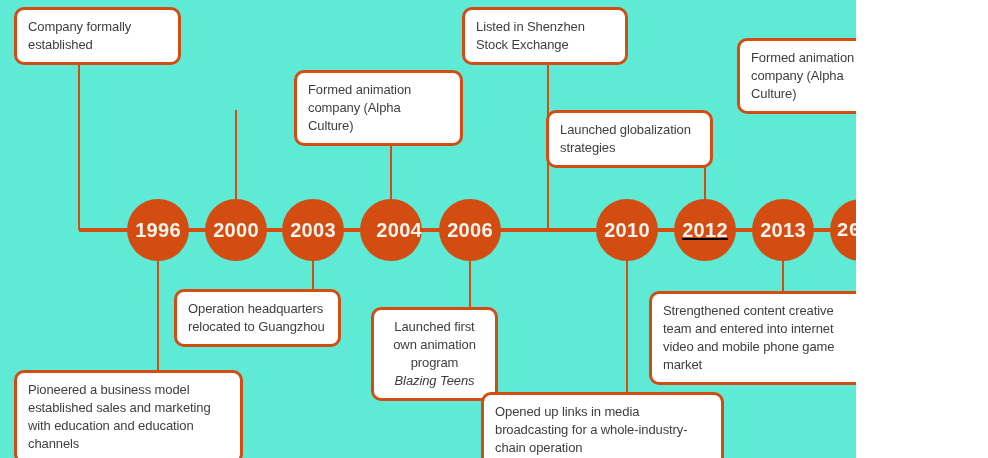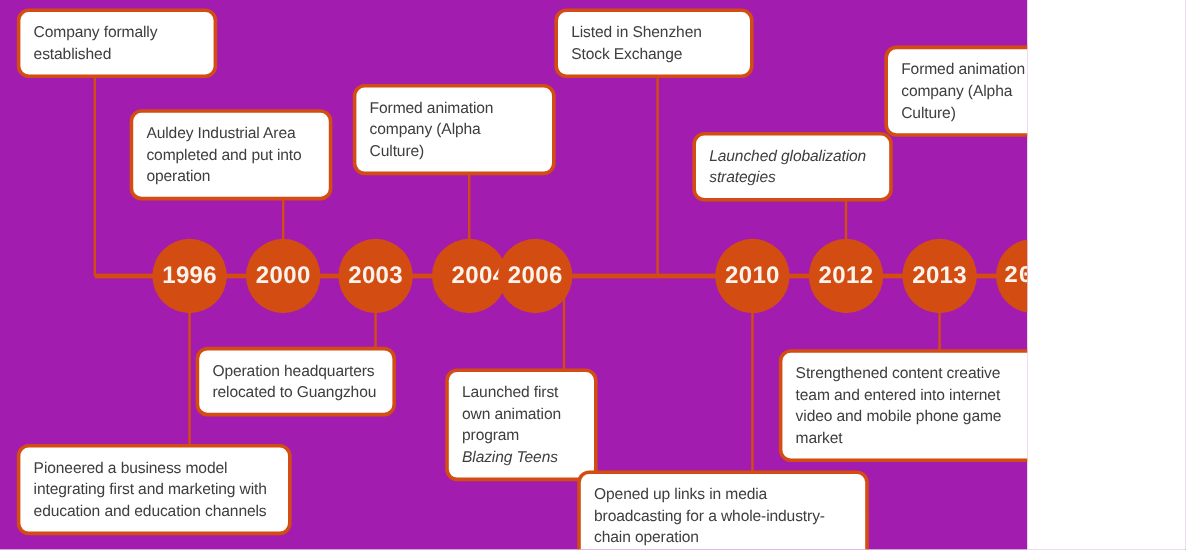--- a/index.html
+++ b/index.html
@@ -5,21 +5,21 @@
   html, body {
     margin: 0;
     padding: 0;
     background: #ffffff;
     font-family: "Liberation Sans", sans-serif;
   }
   .canvas {
     position: relative;
     width: 856px;
     height: 458px;
-    background: #a21caf;
+    background: #5eead4;
     overflow: hidden;
   }
   .axis {
     position: absolute;
     height: 4px;
     background: #d34d12;
     z-index: 1;
   }
   .stem {
     position: absolute;
@@ -79,43 +79,40 @@
 
   <div class="stem" style="left:157px; top:230px; height:150px;"></div>
   <div class="stem" style="left:312px; top:230px; height:70px;"></div>
   <div class="stem" style="left:469px; top:230px; height:87px;"></div>
   <div class="stem" style="left:626px; top:230px; height:172px;"></div>
   <div class="stem" style="left:782px; top:230px; height:71px;"></div>
 
   <div class="callout" style="left:14px; top:7px; width:167px;">
     <span>Company formally established</span>
   </div>
-  <div class="callout" style="left:108px; top:91px; width:169px;">
-    <span>Auldey Industrial Area completed and put into operation</span>
-  </div>
   <div class="callout" style="left:294px; top:70px; width:169px;">
     <span>Formed animation company (Alpha Culture)</span>
   </div>
   <div class="callout" style="left:462px; top:7px; width:166px;">
     <span>Listed in Shenzhen Stock Exchange</span>
   </div>
-  <div class="callout" style="left:577px; top:110px; width:167px;font-style:italic;">
+  <div class="callout" style="left:546px; top:110px; width:167px;">
     <span>Launched globalization strategies</span>
   </div>
   <div class="callout" style="left:737px; top:38px; width:161px;">
     <span>Formed animation company (Alpha Culture)</span>
   </div>
 
   <div class="callout" style="left:14px; top:370px; width:229px;">
-    <span>Pioneered a business model integrating first and marketing with education and education channels</span>
+    <span>Pioneered a business model established sales and marketing with education and education channels</span>
   </div>
-  <div class="callout" style="left:163px; top:289px; width:167px;">
+  <div class="callout" style="left:174px; top:289px; width:167px;">
     <span>Operation headquarters relocated to Guangzhou</span>
   </div>
-  <div class="callout" style="left:371px; top:307px; width:127px;">
+  <div class="callout" style="left:371px; top:307px; width:127px;text-align:center;">
     <span>Launched first own animation program</span>
     <span class="italic">Blazing Teens</span>
   </div>
   <div class="callout" style="left:481px; top:392px; width:243px;">
     <span>Opened up links in media broadcasting for a whole-industry-chain operation</span>
   </div>
   <div class="callout" style="left:649px; top:291px; width:226px;">
     <span>Strengthened content creative team and entered into internet video and mobile phone game market</span>
   </div>
 
@@ -124,27 +121,27 @@
     </div>
   <div class="node" style="left:205px;">
       <span class="year">2000</span>
     </div>
   <div class="node" style="left:282px;">
       <span class="year">2003</span>
     </div>
   <div class="node" style="left:360px;justify-content:flex-end;">
       <span class="year">2004</span>
     </div>
-  <div class="node" style="left:415px;">
+  <div class="node" style="left:439px;">
       <span class="year">2006</span>
     </div>
   <div class="node" style="left:596px;justify-content:center;">
       <span class="year">2010</span>
     </div>
-  <div class="node" style="left:674px;">
+  <div class="node" style="left:674px;text-decoration:underline;">
       <span class="year">2012</span>
     </div>
   <div class="node" style="left:752px;">
       <span class="year">2013</span>
     </div>
   <div class="node" style="left:830px;font-family:Liberation Mono, monospace;">
       <span class="year">2014</span>
     </div>
   <div class="node" style="left:908px;">
       <span class="year">2007</span>

